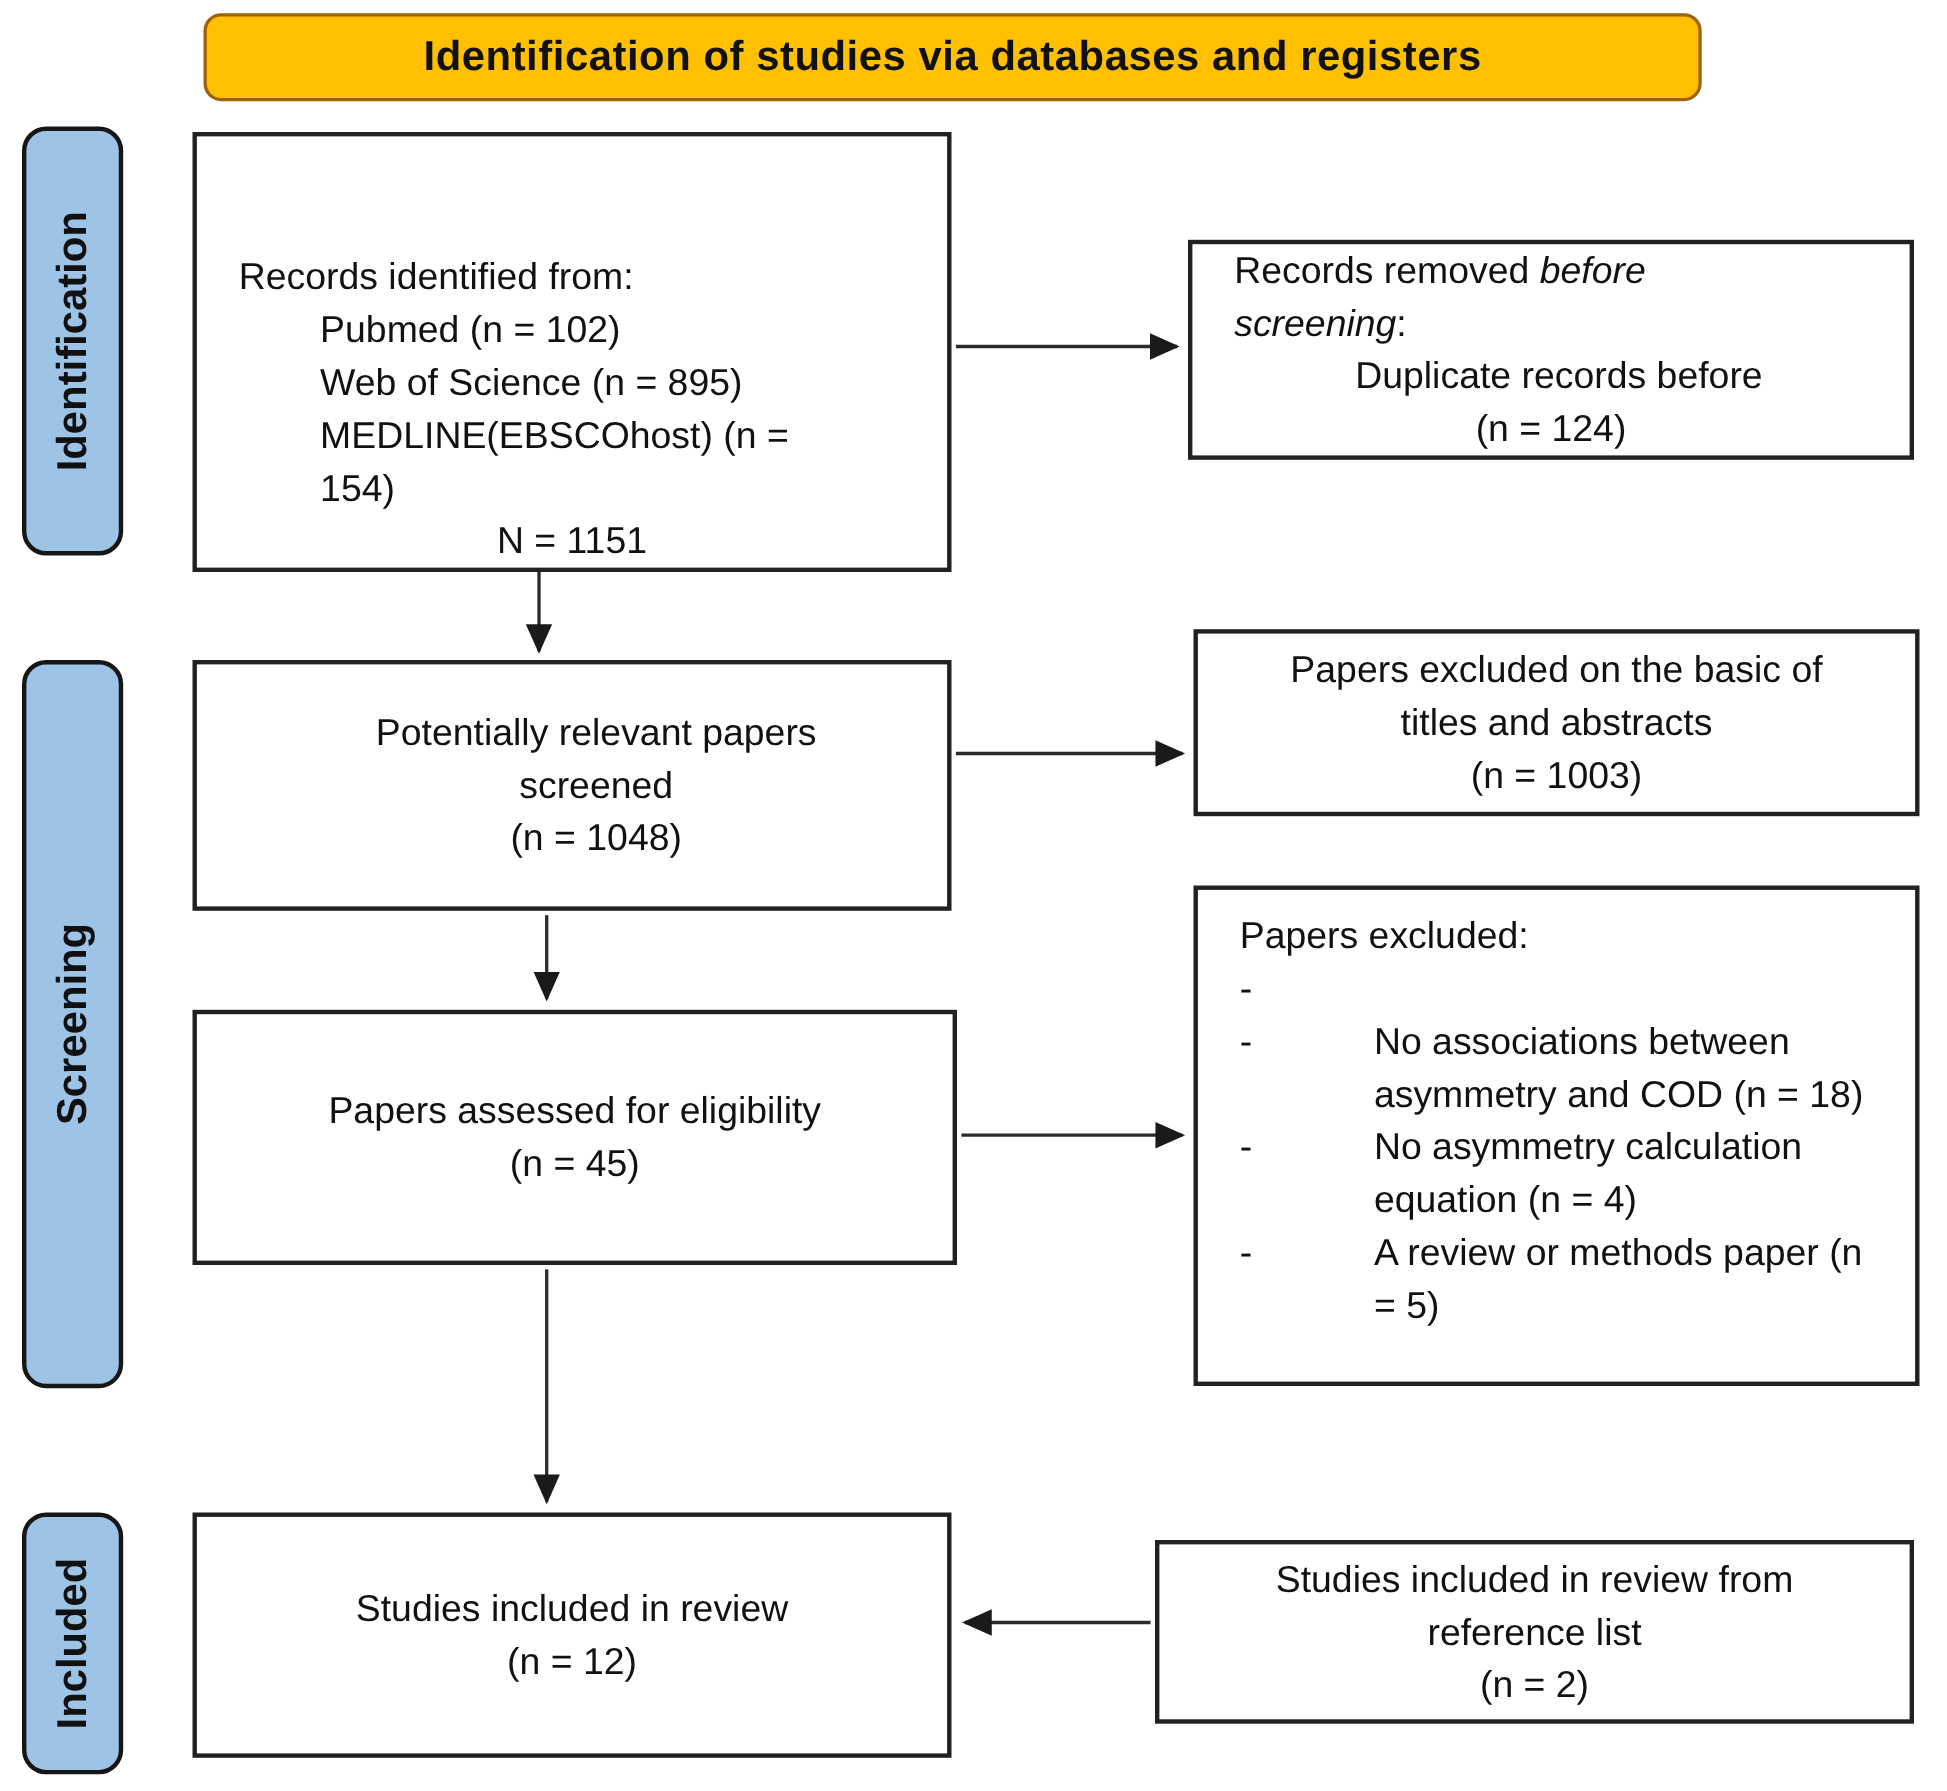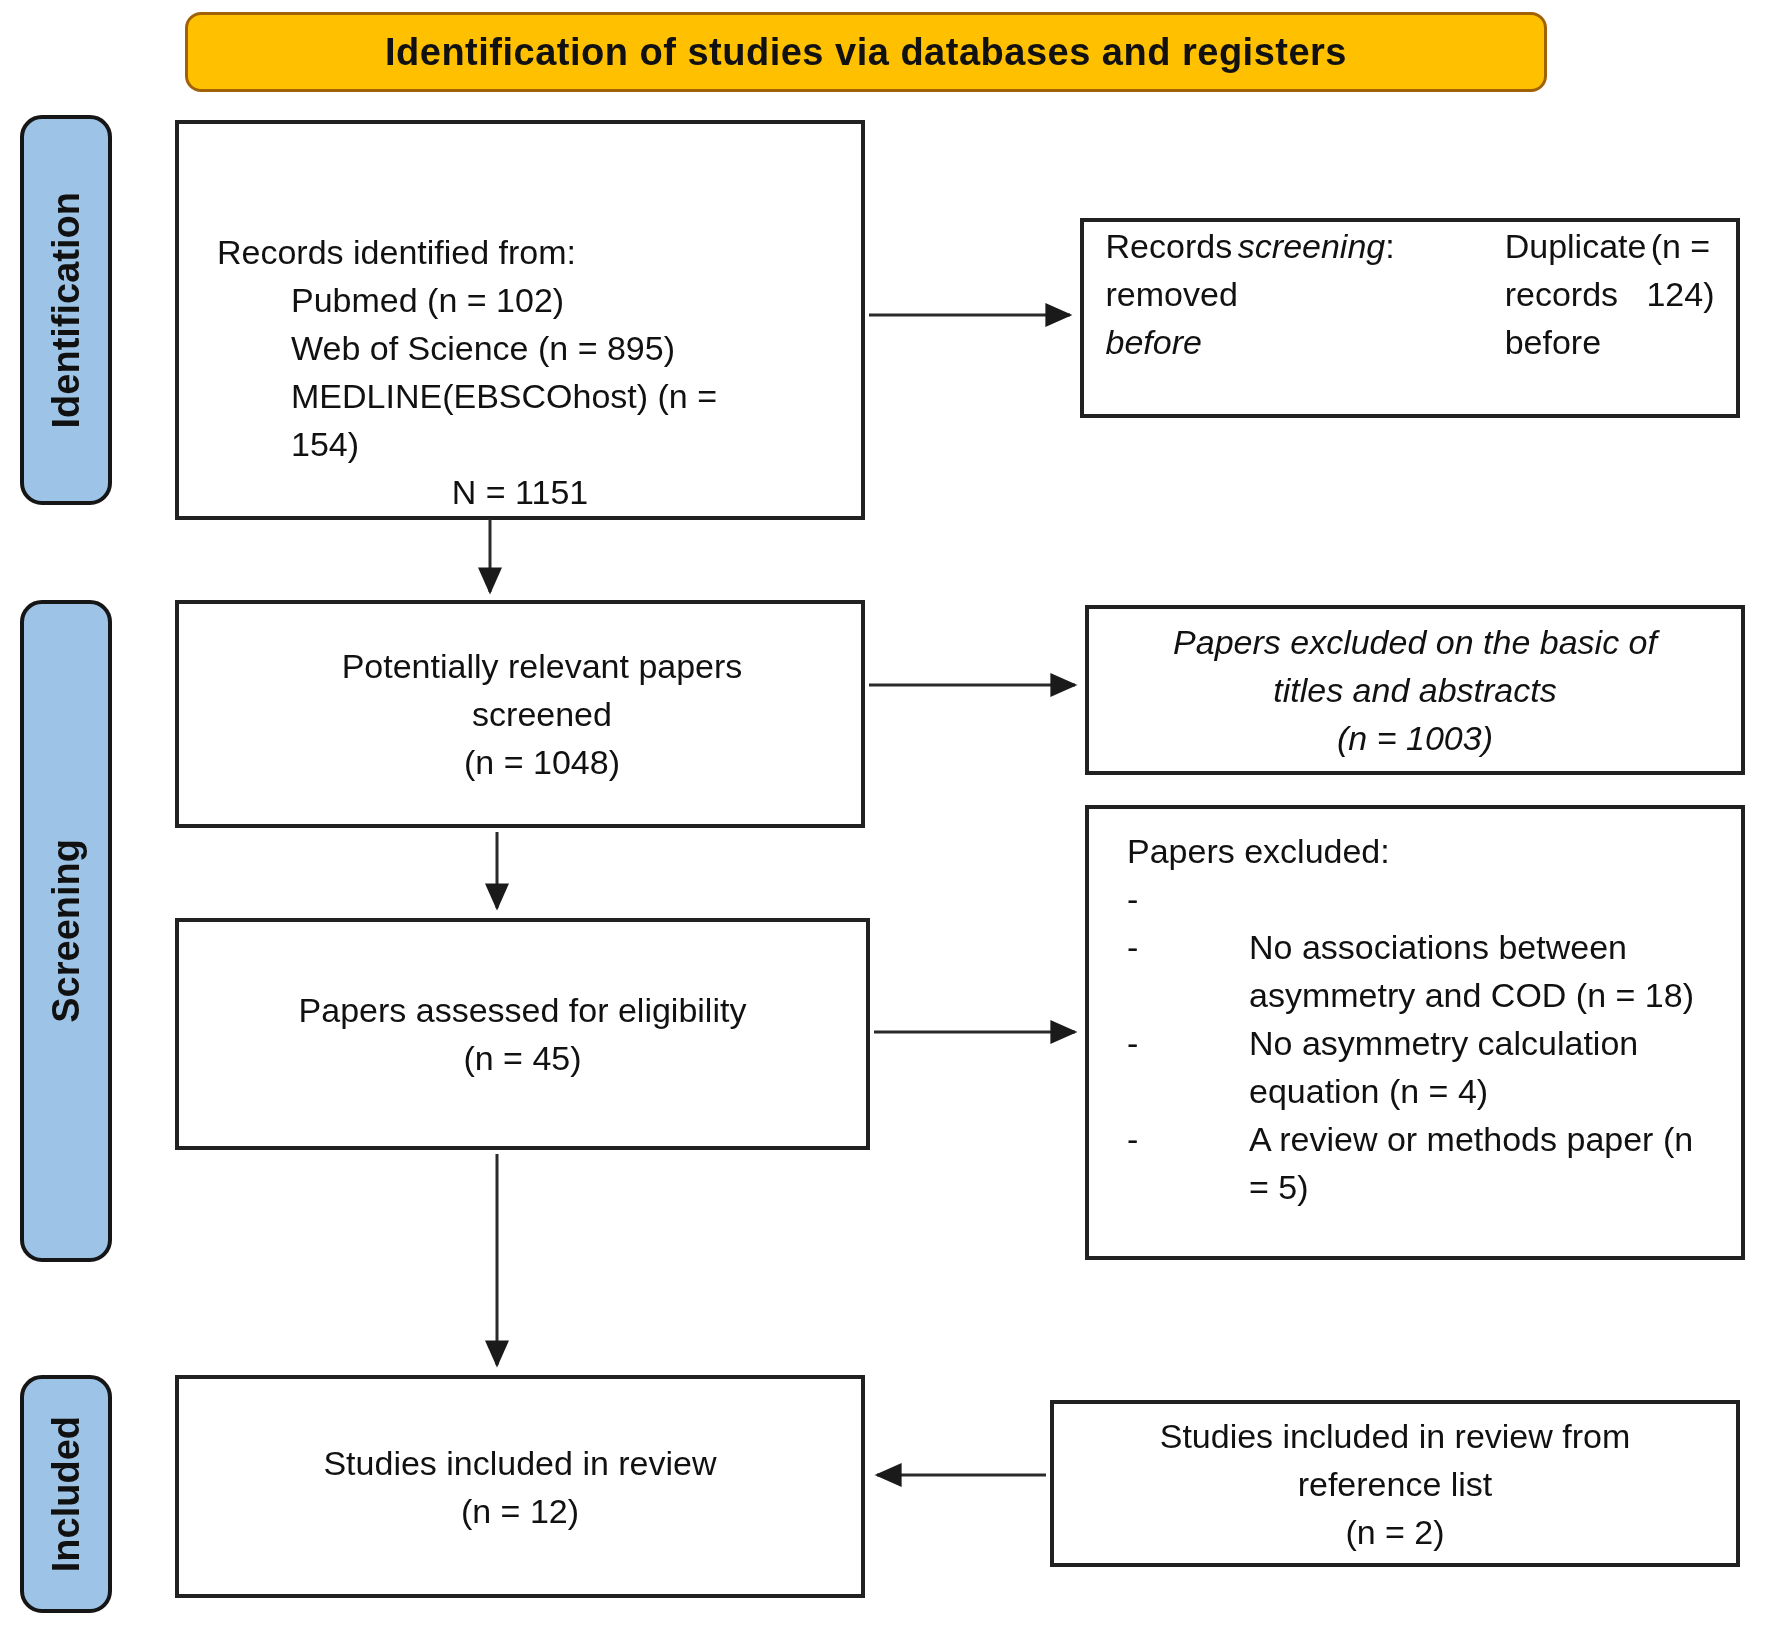--- a/index.html
+++ b/index.html
@@ -36,30 +36,30 @@
   .centerbox{display:flex;flex-direction:column;align-items:center;justify-content:center;text-align:center;}
   .line{display:block;}
 
   
   .box-records{left:175px;top:120px;width:690px;height:400px;padding:104px 18px 16px 38px;}
   .box-records .src{margin-left:74px;max-width:490px;}
   .box-records .total{text-align:center;margin-right:20px;}
 
   
   .box-removed{left:1080px;top:218px;width:660px;height:200px;
-    display:flex;justify-content:center;
+    display:flex;flex-direction:column;justify-content:center;
     padding:0 20px 0 38px;}
   .box-removed .indent1{margin-left:110px;}
   .box-removed .count{text-align:center;margin-right:18px;}
 
   
   .box-screened{left:175px;top:600px;width:690px;height:228px;padding-left:44px;}
 
   
-  .box-excl-ta{left:1085px;top:605px;width:660px;height:170px;font-style:italic;}
+  .box-excl-ta{left:1085px;top:572px;width:660px;height:170px;}
 
   
   .box-assessed{left:175px;top:918px;width:695px;height:232px;}
 
   
   .box-excl-full{left:1085px;top:805px;width:660px;height:455px;padding:18px 16px 12px 38px;}
   .box-excl-full .reason{display:flex;align-items:flex-start;}
   .box-excl-full .dash{width:122px;flex:0 0 122px;}
   .box-excl-full .rtext{width:450px;}
 

